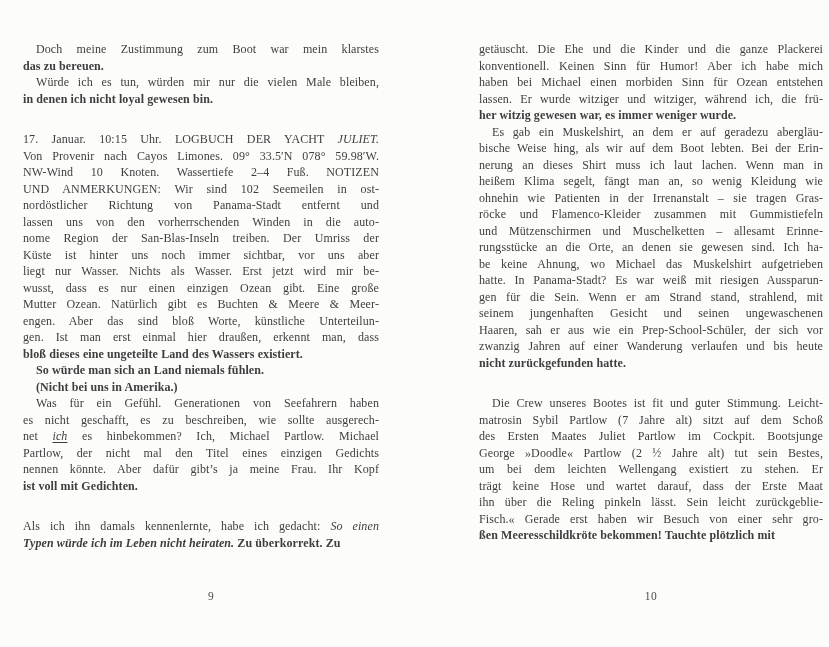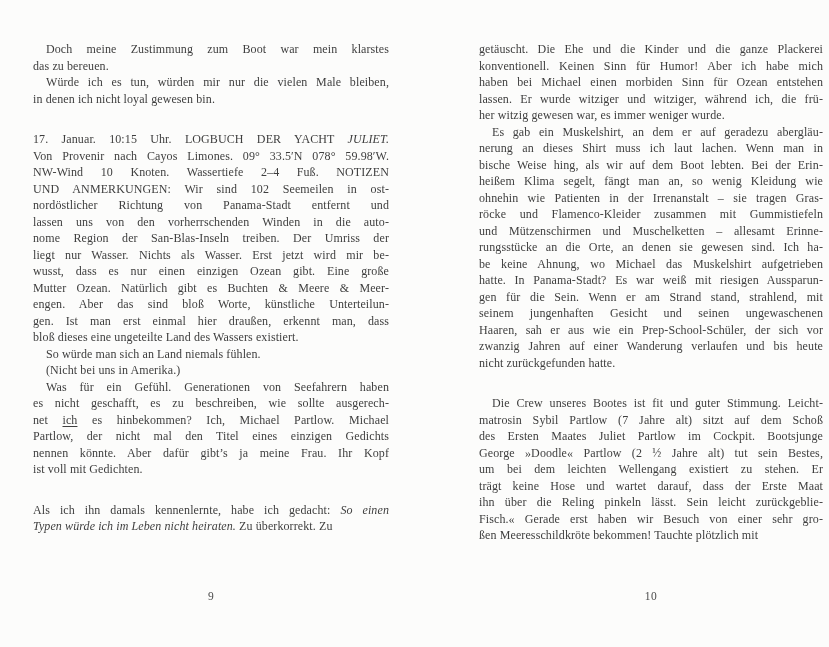--- a/index.html
+++ b/index.html
@@ -19,37 +19,38 @@
       position: absolute;
       inset: 0;
     }
     .page {
       position: absolute;
       top: 41px;
       font-size: 12px;
       line-height: 16.5px;
       letter-spacing: 0.1px;
     }
-    #page-left  { left: 33px;  width: 356px; }
+    #page-left  { left: 23px;  width: 356px; }
     #page-right { left: 479px; width: 344px; }
     .para { margin: 0; }
     .line {
       height: 16.5px;
       text-align: justify;
       text-align-last: justify;
       -moz-text-align-last: justify;
     }
     .line.last {
       text-align-last: left;
+      font-weight: bold;
       -moz-text-align-last: left;
     }
     .line.indent { text-indent: 13px; }
     .pgap { height: 24px; }
     .it { font-style: italic; }
-    .ul { text-decoration: underline; text-underline-offset: 1.5px; }
+    .ul { text-decoration: underline; text-underline-offset: 1.5px; font-style: italic; }
     .folio {
       position: absolute;
       top: 590px;
       text-align: center;
       font-size: 11.5px;
       color: #4a4a4a;
       letter-spacing: 0.5px;
     }
     #folio-left  { left: 33px;  width: 356px; }
     #folio-right { left: 479px; width: 344px; }
@@ -69,20 +70,21 @@
       </div>
       <div class="pgap"></div>
       <div class="para">
         <div class="line">17. Januar. 10:15 Uhr. LOGBUCH DER YACHT <span class="it">JULIET.</span></div>
         <div class="line">Von Provenir nach Cayos Limones. 09° 33.5′N 078° 59.98′W.</div>
         <div class="line">NW-Wind 10 Knoten. Wassertiefe 2–4 Fuß. NOTIZEN</div>
         <div class="line">UND ANMERKUNGEN: Wir sind 102 Seemeilen in ost-</div>
         <div class="line">nordöstlicher Richtung von Panama-Stadt entfernt und</div>
         <div class="line">lassen uns von den vorherrschenden Winden in die auto-</div>
         <div class="line">nome Region der San-Blas-Inseln treiben. Der Umriss der</div>
+        <div class="line">Küste ist hinter uns noch immer sichtbar, vor uns aber</div>
         <div class="line">liegt nur Wasser. Nichts als Wasser. Erst jetzt wird mir be-</div>
         <div class="line">wusst, dass es nur einen einzigen Ozean gibt. Eine große</div>
         <div class="line">Mutter Ozean. Natürlich gibt es Buchten &amp; Meere &amp; Meer-</div>
         <div class="line">engen. Aber das sind bloß Worte, künstliche Unterteilun-</div>
         <div class="line">gen. Ist man erst einmal hier draußen, erkennt man, dass</div>
         <div class="line last">bloß dieses eine ungeteilte Land des Wassers existiert.</div>
       </div>
       <div class="para">
         <div class="line last indent">So würde man sich an Land niemals fühlen.</div>
       </div>
@@ -106,22 +108,22 @@
   <div id="page-right" class="page">
       <div class="para">
         <div class="line">getäuscht. Die Ehe und die Kinder und die ganze Plackerei</div>
         <div class="line">konventionell. Keinen Sinn für Humor! Aber ich habe mich</div>
         <div class="line">haben bei Michael einen morbiden Sinn für Ozean entstehen</div>
         <div class="line">lassen. Er wurde witziger und witziger, während ich, die frü-</div>
         <div class="line last">her witzig gewesen war, es immer weniger wurde.</div>
       </div>
       <div class="para">
         <div class="line indent">Es gab ein Muskelshirt, an dem er auf geradezu abergläu-</div>
+        <div class="line">bische Weise hing, als wir auf dem Boot lebten. Bei der Erin-</div>
         <div class="line">nerung an dieses Shirt muss ich laut lachen. Wenn man in</div>
-        <div class="line">bische Weise hing, als wir auf dem Boot lebten. Bei der Erin-</div>
         <div class="line">heißem Klima segelt, fängt man an, so wenig Kleidung wie</div>
         <div class="line">ohnehin wie Patienten in der Irrenanstalt – sie tragen Gras-</div>
         <div class="line">röcke und Flamenco-Kleider zusammen mit Gummistiefeln</div>
         <div class="line">und Mützenschirmen und Muschelketten – allesamt Erinne-</div>
         <div class="line">rungsstücke an die Orte, an denen sie gewesen sind. Ich ha-</div>
         <div class="line">be keine Ahnung, wo Michael das Muskelshirt aufgetrieben</div>
         <div class="line">hatte. In Panama-Stadt? Es war weiß mit riesigen Aussparun-</div>
         <div class="line">gen für die Sein. Wenn er am Strand stand, strahlend, mit</div>
         <div class="line">seinem jungenhaften Gesicht und seinen ungewaschenen</div>
         <div class="line">Haaren, sah er aus wie ein Prep-School-Schüler, der sich vor</div>

